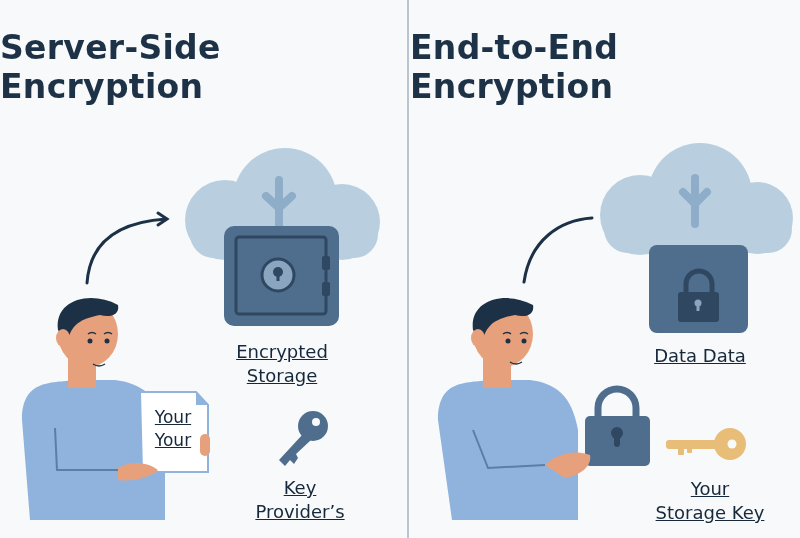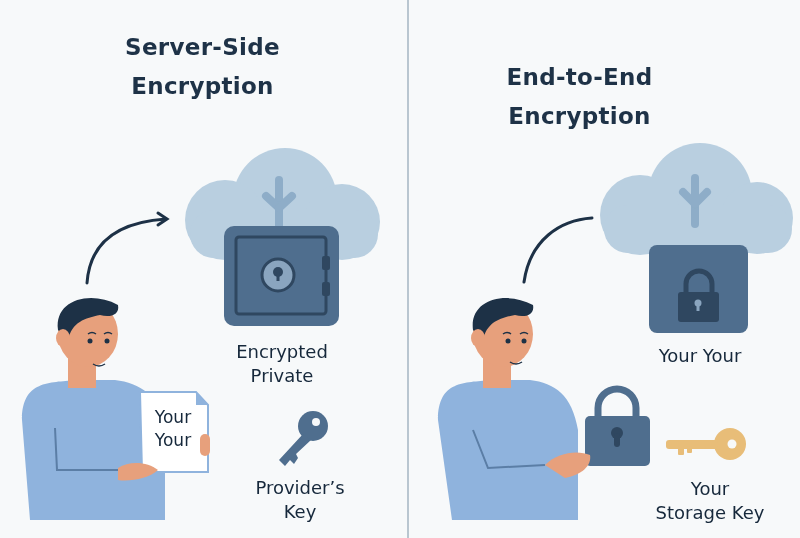--- a/index.html
+++ b/index.html
@@ -1,32 +1,32 @@
 <!DOCTYPE html>
 <html><head>
 <meta charset="utf-8">
 <style>
   html, body { margin: 0; padding: 0; }
   body { width: 800px; height: 538px; background: #f7f9fa; overflow: hidden; position: relative;
          font-family: "DejaVu Sans", sans-serif; color: #1c2d40; }
-  .title { position: absolute; text-align: center; font-weight: bold; font-size: 23px; line-height: 39px; color: #1e3247; letter-spacing: 0.3px; }
-  .label { position: absolute; text-align: center; font-size: 18px; line-height: 24px; color: #16283b; }
+  .title { position: absolute; font-weight: bold; font-size: 33px; line-height: 39px; color: #1e3247; letter-spacing: 0.3px; }
+  .label { position: absolute; text-align: center; font-size: 18px; line-height: 24px; color: #16283b; text-decoration: underline; }
   .divider { position: absolute; left: 407px; top: 0; width: 2px; height: 538px; background: #b9c6d0; }
   svg.art { position: absolute; left: 0; top: 0; }
 </style>
 </head>
 <body>
 
 <div class="divider"></div>
 
 <div class="title" style="left:0;width:405px;top:28px;">
   <div>Server-Side</div>
   <div>Encryption</div>
 </div>
-<div class="title" style="left:410px;width:339px;top:28px;margin-top:30px;">
+<div class="title" style="left:410px;width:339px;top:28px;">
   <div>End-to-End</div>
   <div>Encryption</div>
 </div>
 
 <svg class="art" width="800" height="538" viewBox="0 0 800 538">
 
   <g fill="#b9cfe0">
     <circle cx="285" cy="200" r="52"></circle>
     <circle cx="225" cy="220" r="40"></circle>
     <circle cx="342" cy="222" r="38"></circle>
@@ -127,30 +127,30 @@
     <circle cx="730" cy="444" r="16"></circle>
     <circle cx="732" cy="444" r="4.5" fill="#f7f9fa"></circle>
     <rect x="666" y="440" width="52" height="9" rx="3"></rect>
     <rect x="678" y="446" width="6" height="9" rx="1"></rect>
     <rect x="687" y="446" width="5" height="7" rx="1"></rect>
   </g>
 </svg>
 
 <div class="label" style="left:200px;width:164px;top:340px;">
   <div>Encrypted</div>
-  <div>Private</div>
+  <div>Storage</div>
 </div>
 <div class="label" style="left:140px;width:66px;top:406px;font-size:17px;line-height:23px;">
   <div>Your</div>
   <div>Your</div>
 </div>
 <div class="label" style="left:230px;width:140px;top:476px;">
+  <div>Key</div>
   <div>Provider’s</div>
-  <div>Key</div>
 </div>
 
 <div class="label" style="left:620px;width:160px;top:344px;">
-  <div>Your Your</div>
+  <div>Data Data</div>
 </div>
 <div class="label" style="left:640px;width:140px;top:477px;">
   <div>Your</div>
   <div>Storage Key</div>
 </div>
 
 </body></html>

